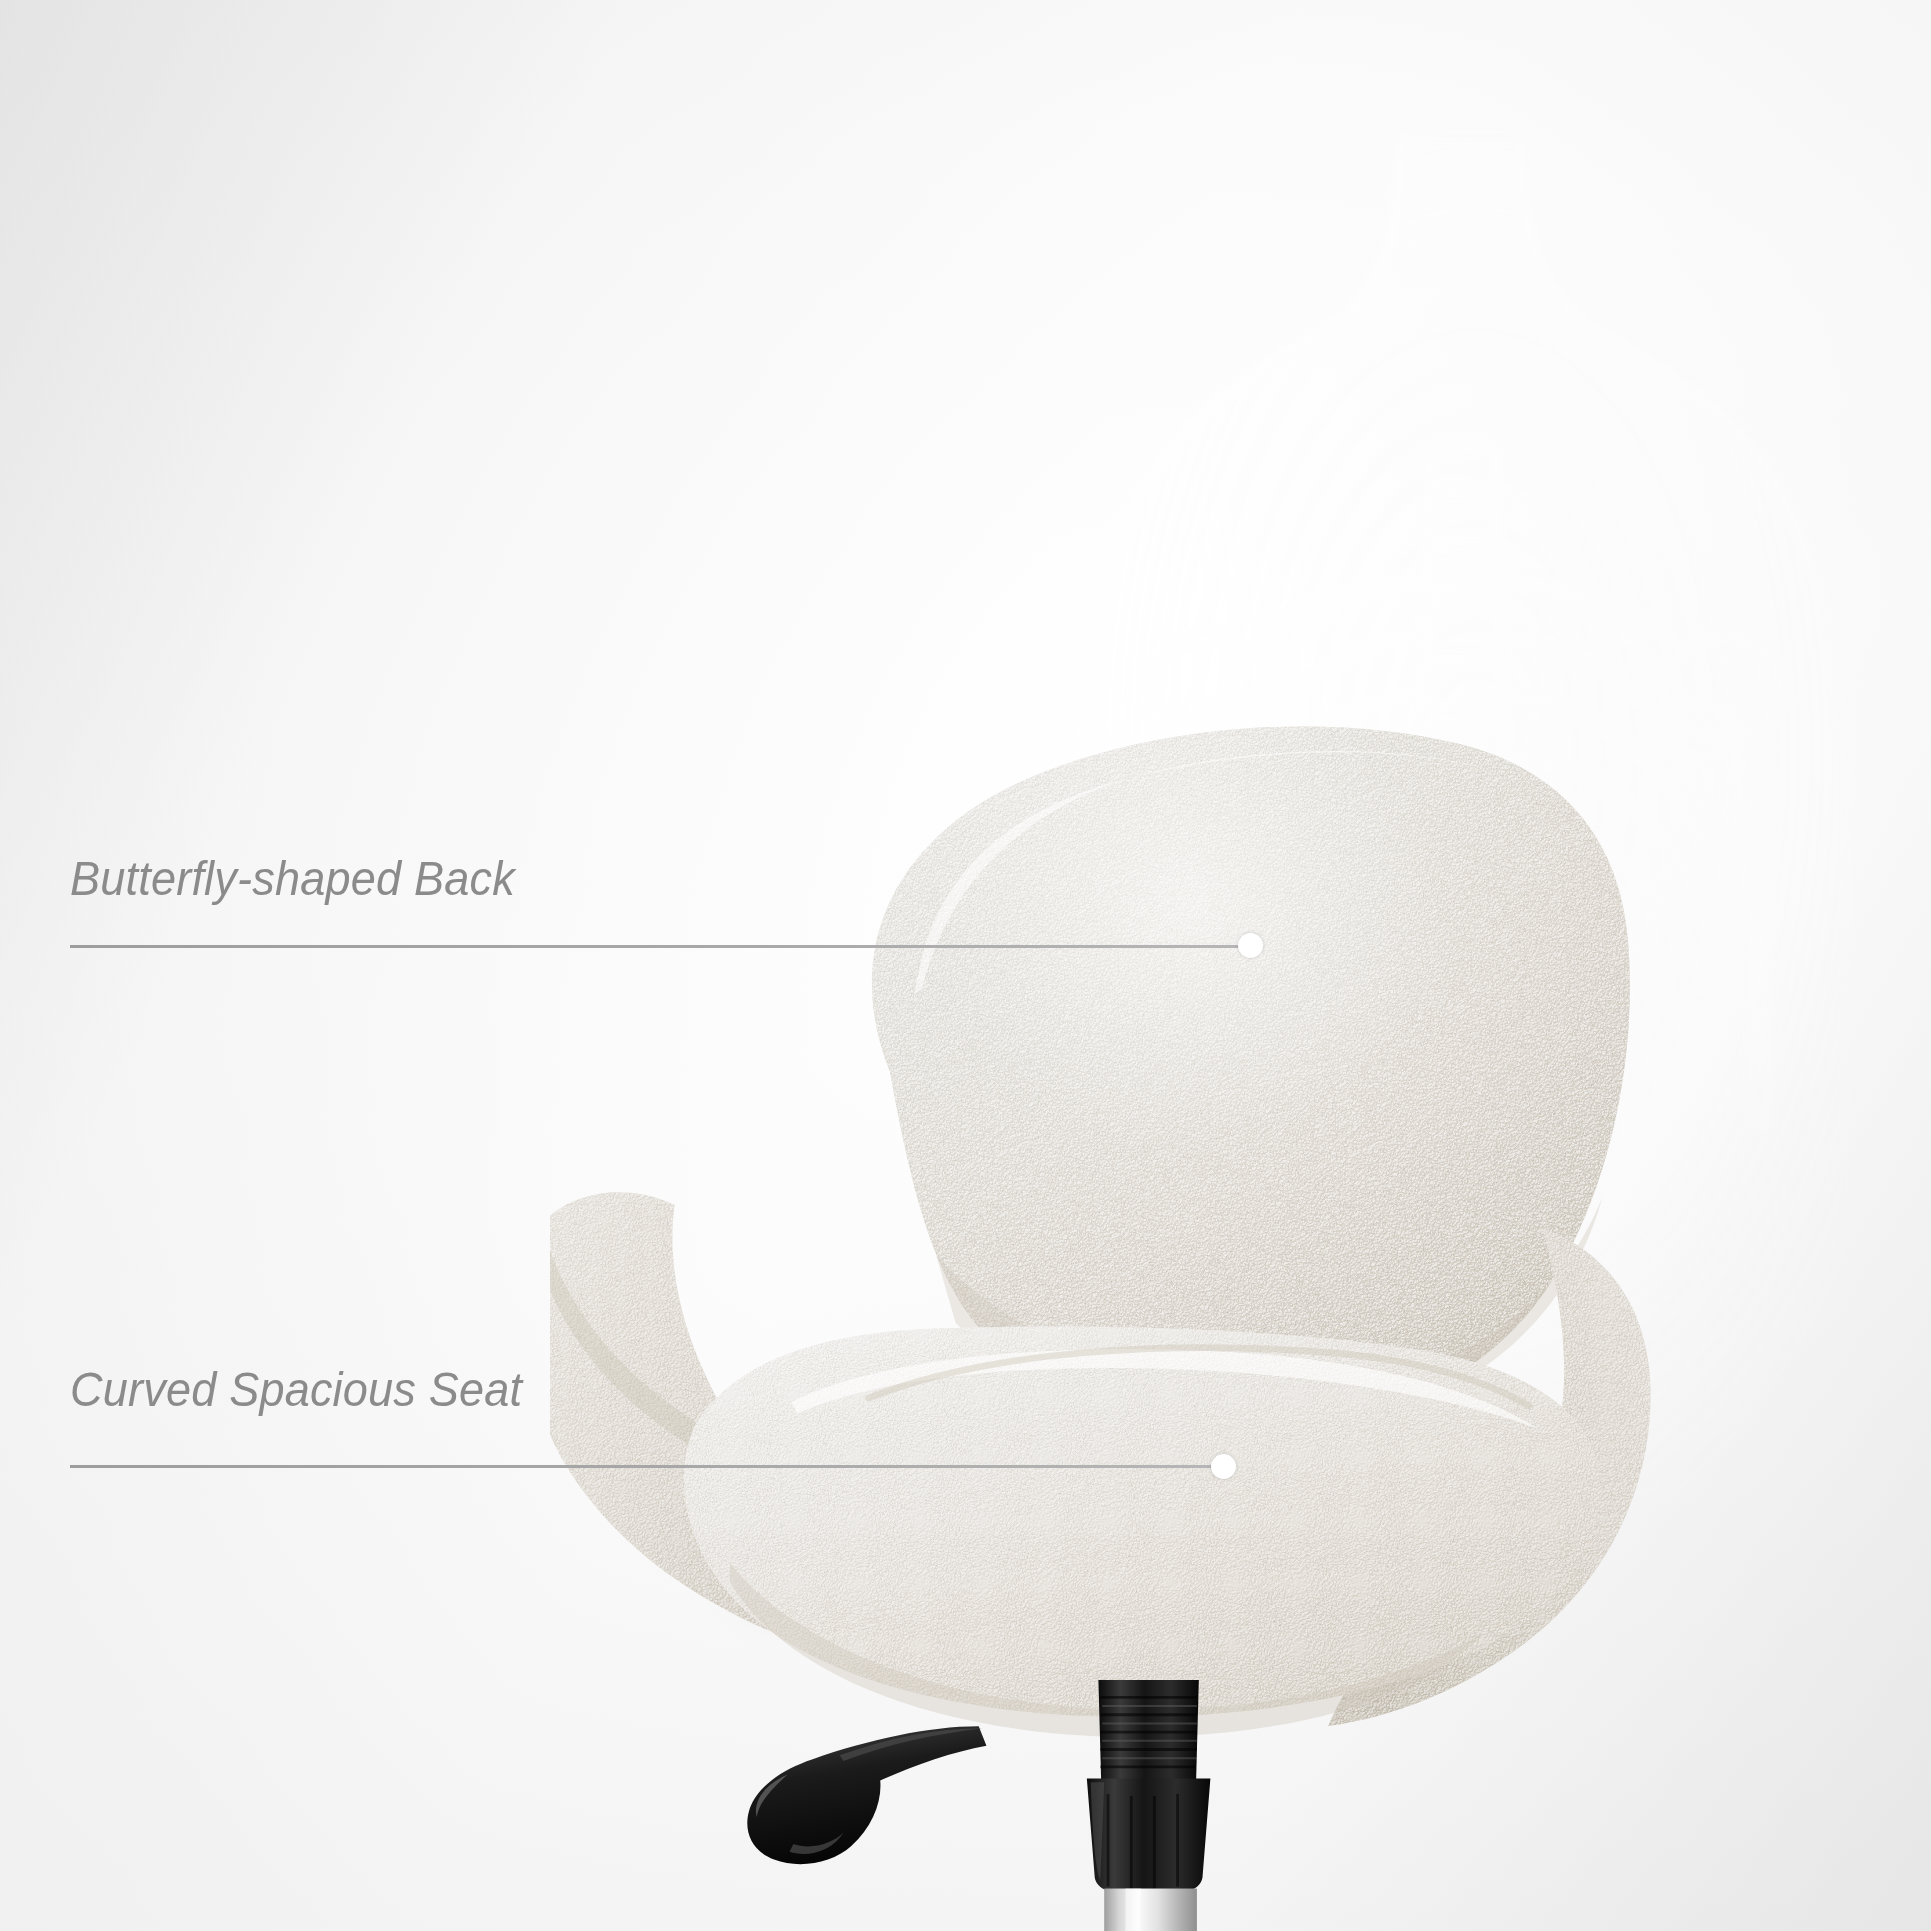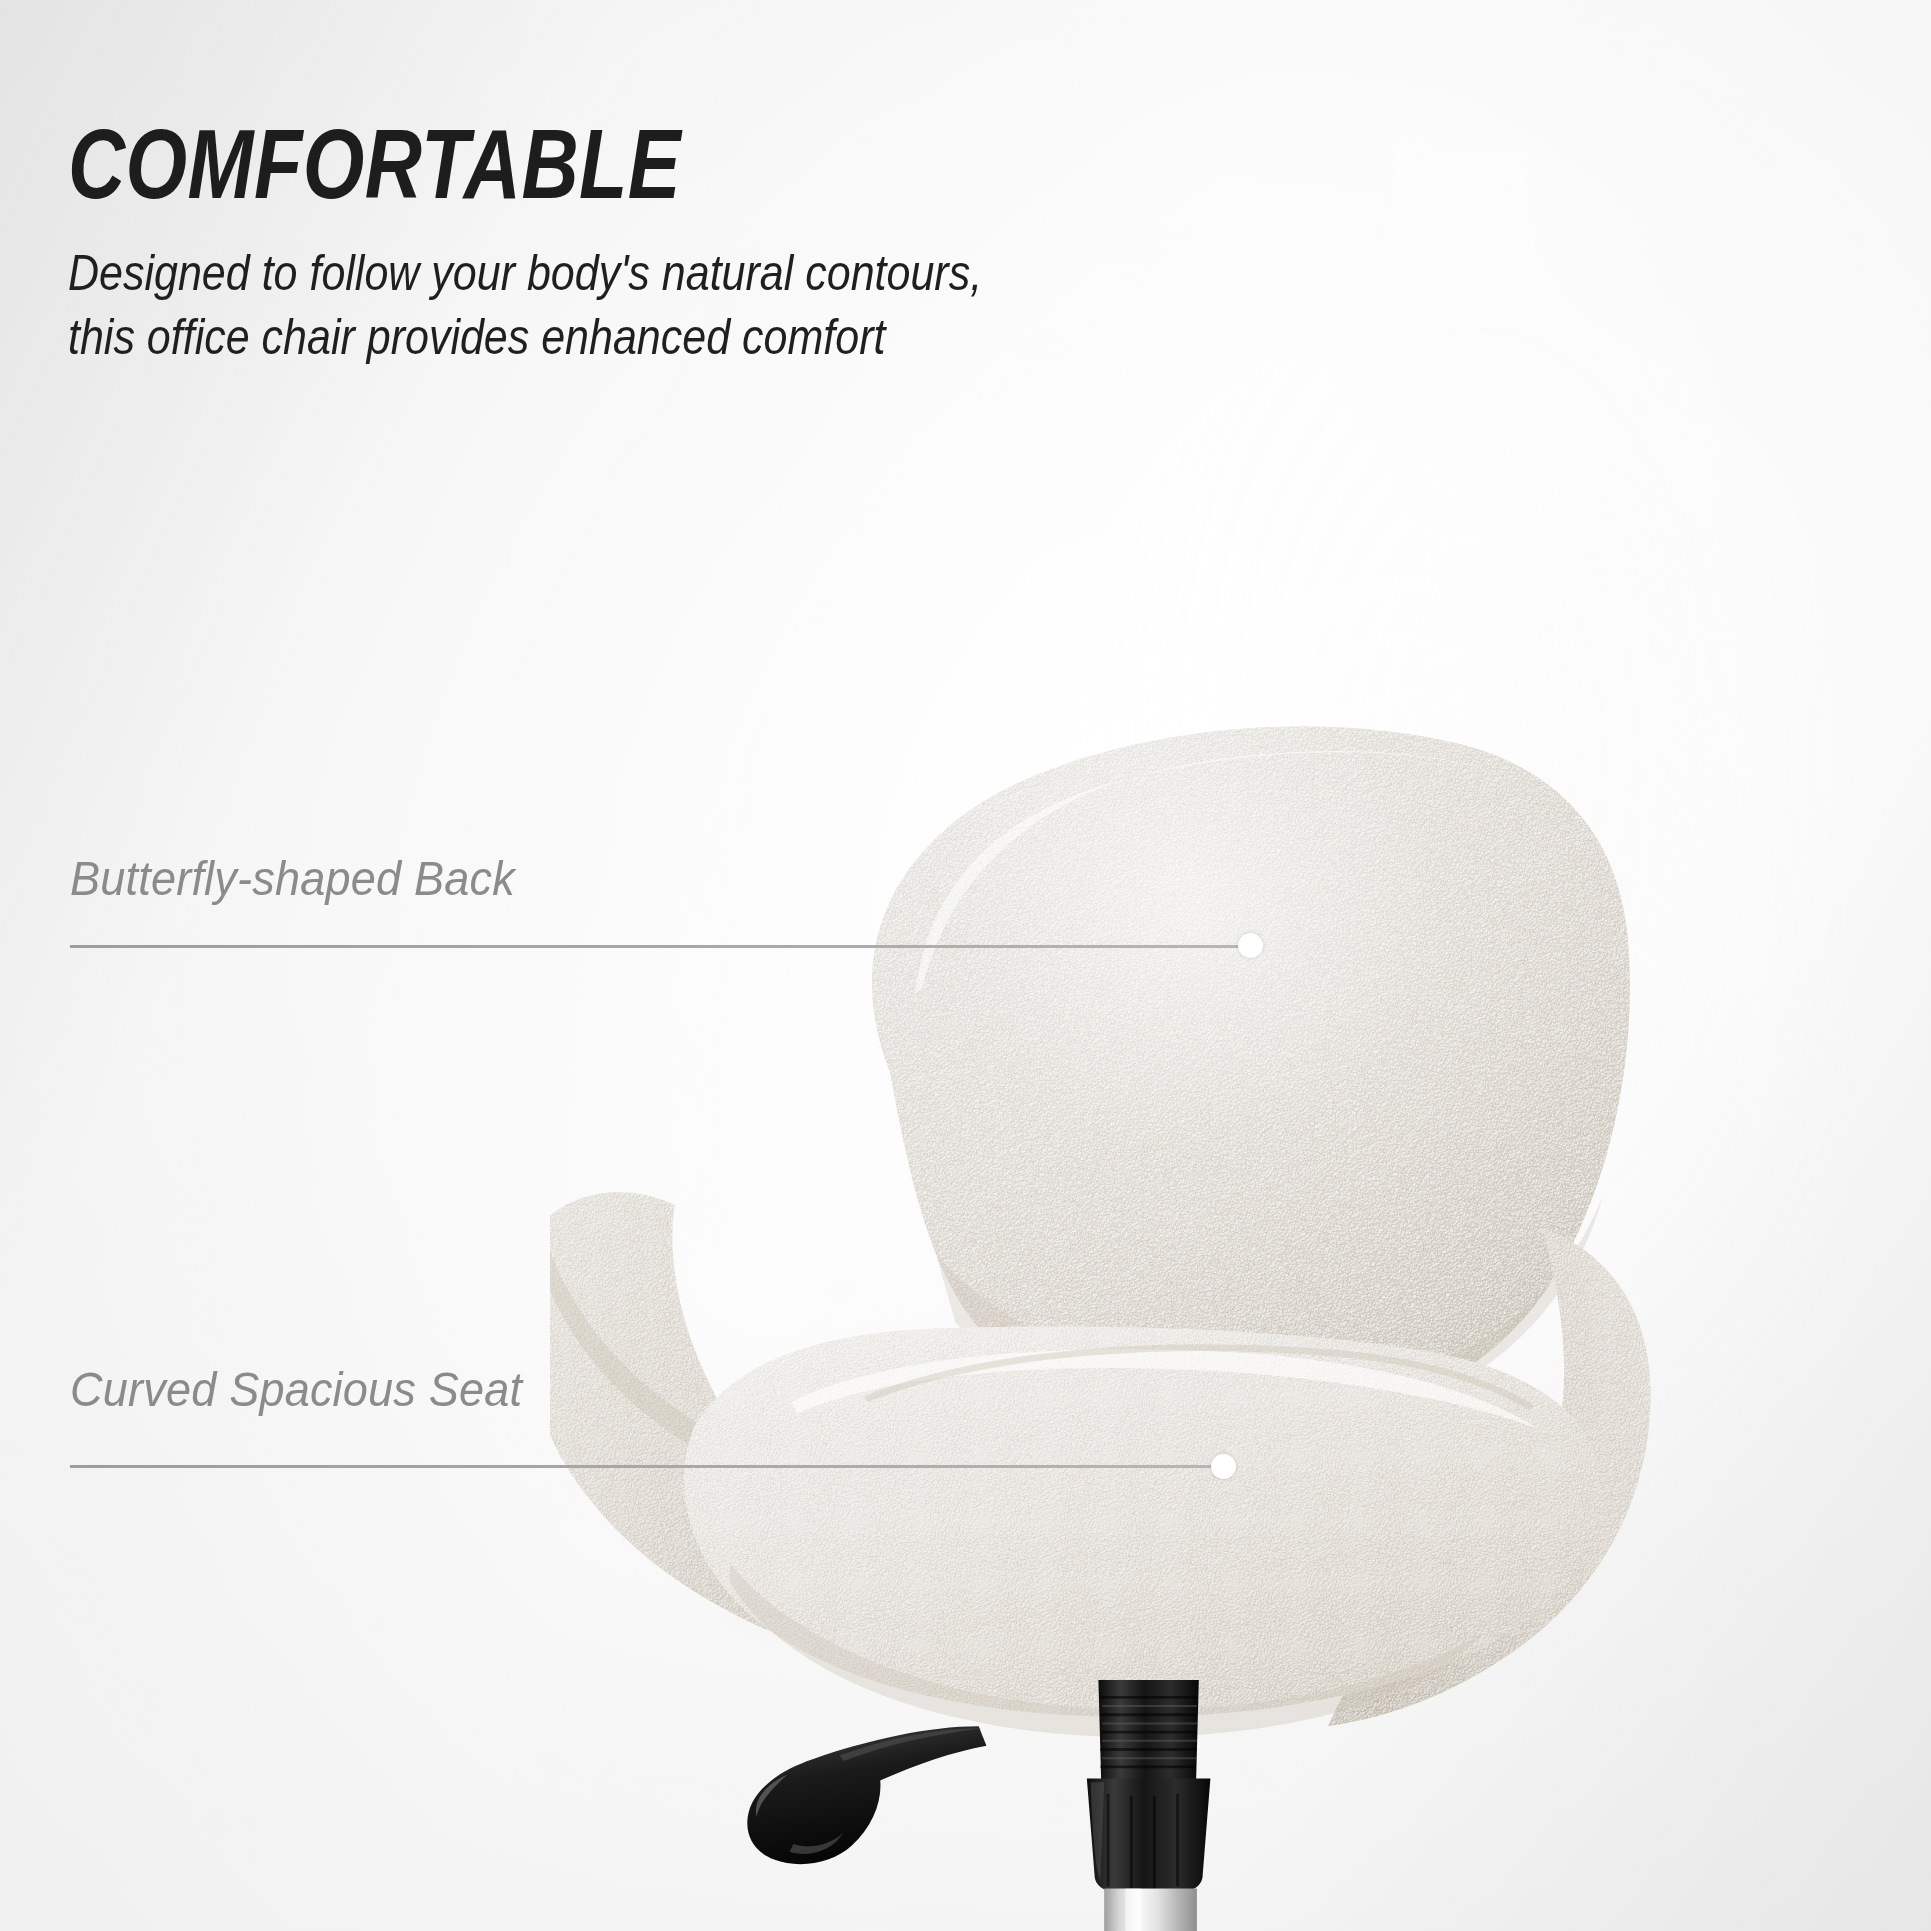--- a/index.html
+++ b/index.html
@@ -421,27 +421,20 @@
       </g>
       <path d="M560 1376 L574 1376 L570 1478 C566 1470 562 1440 560 1376 Z" fill="#585858" opacity="0.45"></path>
     </g>
 
     <g>
       <rect x="574" y="1486" width="96" height="60" fill="url(#chromeGrad)"></rect>
       <rect x="596" y="1486" width="16" height="60" fill="#ffffff" opacity="0.55"></rect>
     </g>
   </svg>
 
-  <div id="headline-block">
-    <div id="headline">COMFORTABLE</div>
-    <div id="subheadline">
-      <span class="sub-line">Designed to follow your body's natural contours,</span>
-      <span class="sub-line">this office chair provides enhanced comfort</span>
-    </div>
-  </div>
 
   <div class="callout" id="callout-back">
     <div class="callout-label" style="left:0; top:0;">Butterfly-shaped Back</div>
     <div class="callout-line" style="left:0; top:95px; width:1178px;"></div>
     <div class="callout-dot" style="left:1168px; top:83px;"></div>
   </div>
 
   <div class="callout" id="callout-seat">
     <div class="callout-label" style="left:0; top:0;">Curved Spacious Seat</div>
     <div class="callout-line" style="left:0; top:104px; width:1151px;"></div>

